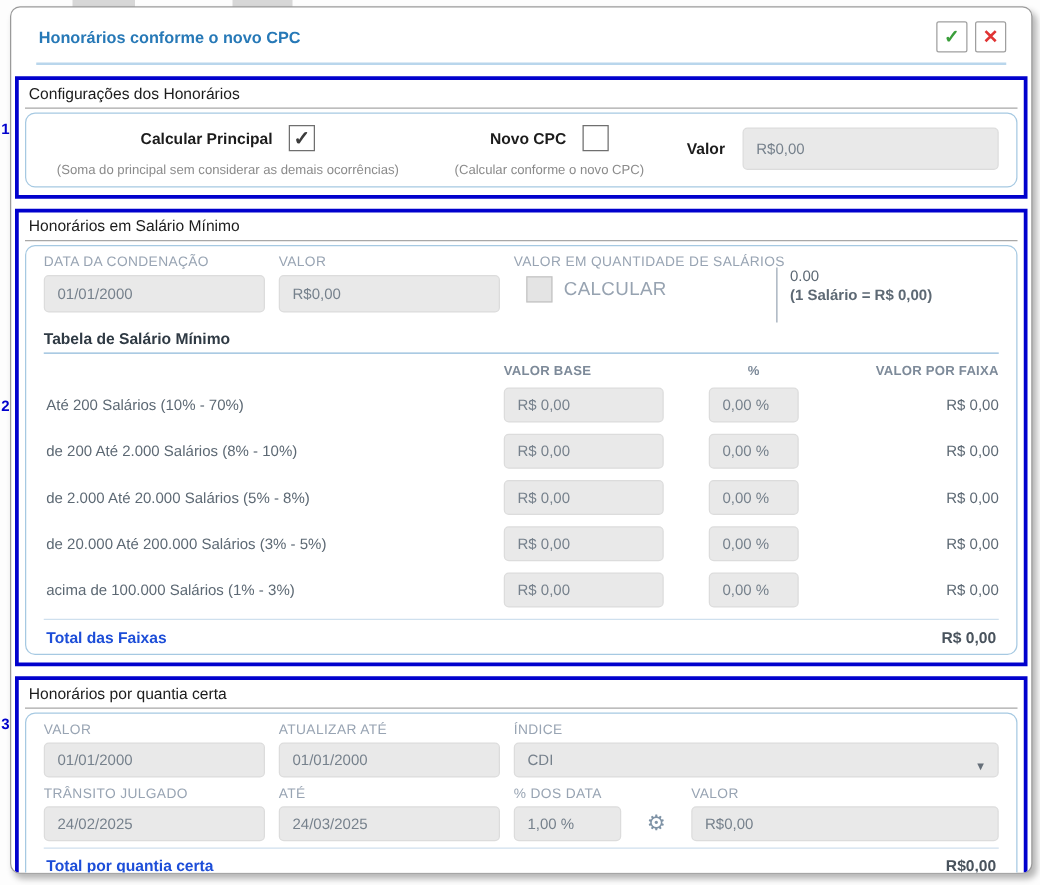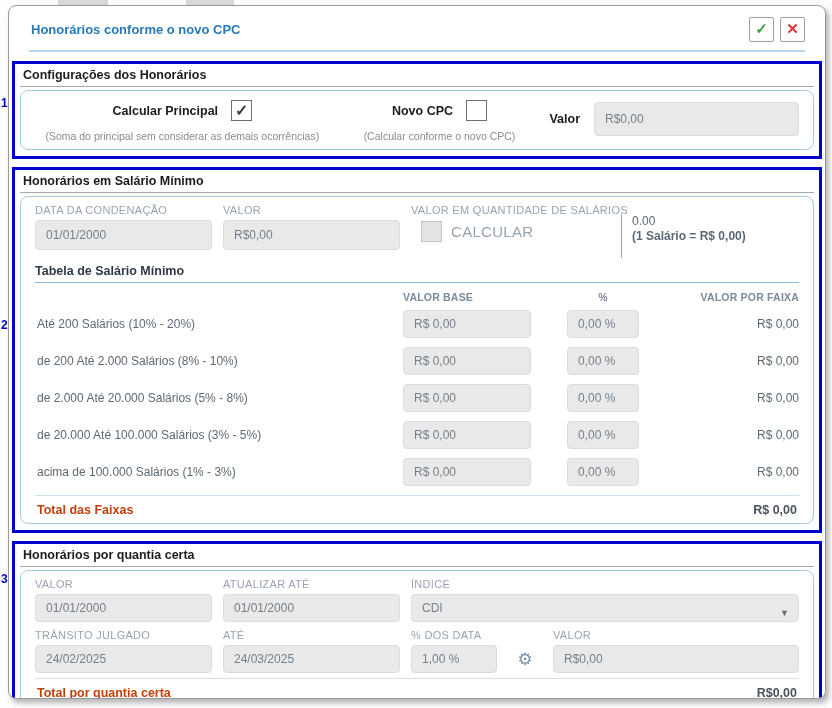--- a/index.html
+++ b/index.html
@@ -22,21 +22,21 @@
   .win-btn .ok { color: #3a9e3a; }
   .win-btn .cancel { color: #e03434; }
   .title-sep { border-top: 2px solid #b9d6ec; margin: 2px 20px 0 20px; flex: 0 0 auto; }
 
   
   .sections { padding: 9px 3px 0 3px; flex: 1 1 auto; display: flex; flex-direction: column; }
   .annot-rect { border: 3px solid #0101cd; margin-bottom: 8px; padding: 3px 5px 6px 5px; background: #ffffff; }
   .annot-num { position: absolute; left: 1px; color: #0101cd; font-weight: bold; font-size: 12px; }
   .annot-num.n1 { top: 96px; } .annot-num.n2 { top: 318px; } .annot-num.n3 { top: 572px; }
 
-  .legend { font-size: 12.5px; font-weight: bold; color: #1c1c1c; padding: 1px 0 4px 3px;
+  .legend { font-size: 12.5px; font-weight: normal; color: #1c1c1c; padding: 1px 0 4px 3px;
     border-bottom: 1px solid #a8a8a8; margin-bottom: 3px; }
   .roundbox { border: 1px solid #a6c9e2; border-radius: 8px; background: #fff; }
 
   
   .box-config { height: 60px; display: flex; align-items: flex-start; padding: 9px 14px 0 14px; }
   .cb-group { display: flex; flex-direction: column; align-items: center; }
   .cb-group.g1 { width: 335px; justify-content: center; }
   .cb-group.g2 { width: 250px; }
   .cb-row { display: flex; align-items: center; }
   .cb-label { font-size: 12.5px; font-weight: bold; color: #1c1c1c; }
@@ -74,21 +74,21 @@
   .sm-head .h.base { grid-column: 2; }
   .sm-head .h.pct { grid-column: 4; text-align: center; }
   .sm-head .h.faixa { grid-column: 5; text-align: right; }
   .sm-row { height: 37px; }
   .sm-row .row-label { font-size: 12px; color: #5d6974; padding-left: 2px; }
   .sm-row .text-input { height: 28px; }
   .sm-row .pct-input { grid-column: 4; }
   .sm-row .faixa { grid-column: 5; text-align: right; font-size: 12px; color: #5d6974; }
   .total-row { border-top: 1px solid #cfe0ee; margin-top: 5px; height: 28px; display: flex;
     align-items: center; justify-content: space-between; padding: 0 2px; }
-  .total-row .t-label { font-size: 12.5px; font-weight: bold; color: #c2410c; }
+  .total-row .t-label { font-size: 12.5px; font-weight: bold; color: #1d4ed8; }
   .total-row .t-value { font-size: 12.5px; font-weight: bold; color: #49535d; }
 
   
   .box-qc { padding: 7px 14px 0 14px; }
   .qc-row1 { display: grid; grid-template-columns: 177px 177px 1fr; column-gap: 11px; margin-bottom: 7px; }
   .qc-row2 { display: grid; grid-template-columns: 177px 177px 86px 34px 1fr; column-gap: 11px; }
   .select-box { position: relative; }
   .select-box .text-input { padding-right: 26px; }
   .select-arrow { position: absolute; right: 10px; top: 14px; font-size: 9px; color: #666f79; pointer-events: none; }
   .gear-cell { display: flex; align-items: flex-end; justify-content: center; padding-bottom: 5px; }
@@ -174,42 +174,42 @@
 
         <div class="table-title">Tabela de Salário Mínimo</div>
 
         <div class="sm-grid sm-head">
           <span class="h base">VALOR BASE</span>
           <span class="h pct">%</span>
           <span class="h faixa">VALOR POR FAIXA</span>
         </div>
 
         <div class="sm-grid sm-row">
-          <span class="row-label">Até 200 Salários (10% - 20%)</span>
+          <span class="row-label">Até 200 Salários (10% - 70%)</span>
           <input class="text-input" readonly="" value="R$ 0,00" style="">
           <span></span>
           <input class="text-input pct-input" readonly="" value="0,00 %" style="">
           <span class="faixa">R$ 0,00</span>
         </div>
         <div class="sm-grid sm-row">
           <span class="row-label">de 200 Até 2.000 Salários (8% - 10%)</span>
           <input class="text-input" readonly="" value="R$ 0,00" style="">
           <span></span>
           <input class="text-input pct-input" readonly="" value="0,00 %" style="">
           <span class="faixa">R$ 0,00</span>
         </div>
         <div class="sm-grid sm-row">
           <span class="row-label">de 2.000 Até 20.000 Salários (5% - 8%)</span>
           <input class="text-input" readonly="" value="R$ 0,00" style="">
           <span></span>
           <input class="text-input pct-input" readonly="" value="0,00 %" style="">
           <span class="faixa">R$ 0,00</span>
         </div>
         <div class="sm-grid sm-row">
-          <span class="row-label">de 20.000 Até 100.000 Salários (3% - 5%)</span>
+          <span class="row-label">de 20.000 Até 200.000 Salários (3% - 5%)</span>
           <input class="text-input" readonly="" value="R$ 0,00" style="">
           <span></span>
           <input class="text-input pct-input" readonly="" value="0,00 %" style="">
           <span class="faixa">R$ 0,00</span>
         </div>
         <div class="sm-grid sm-row">
           <span class="row-label">acima de 100.000 Salários (1% - 3%)</span>
           <input class="text-input" readonly="" value="R$ 0,00" style="">
           <span></span>
           <input class="text-input pct-input" readonly="" value="0,00 %" style="">

